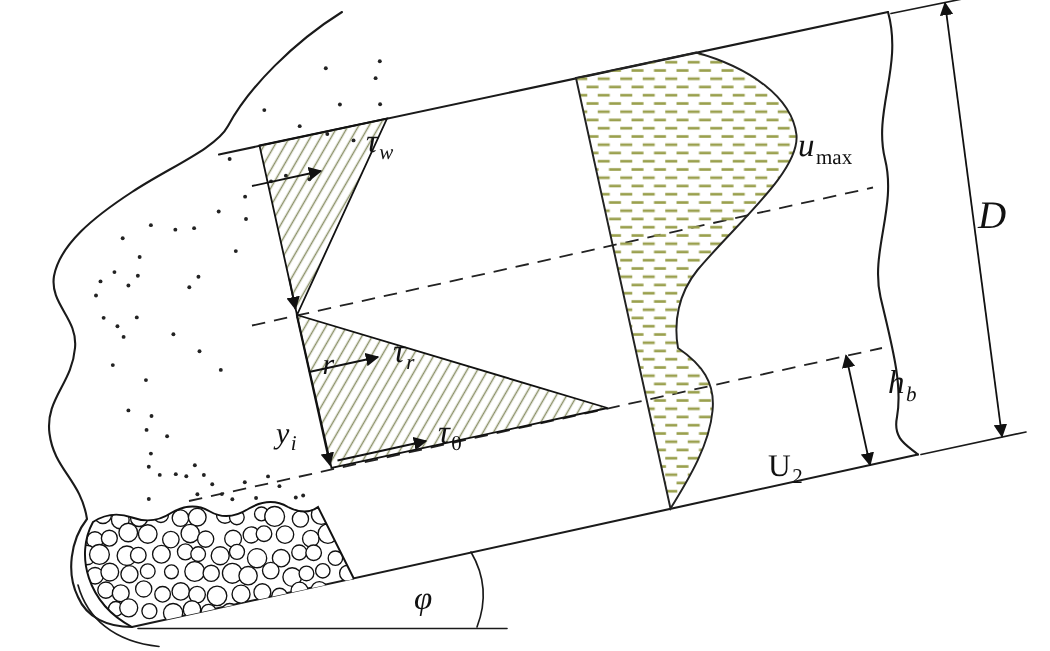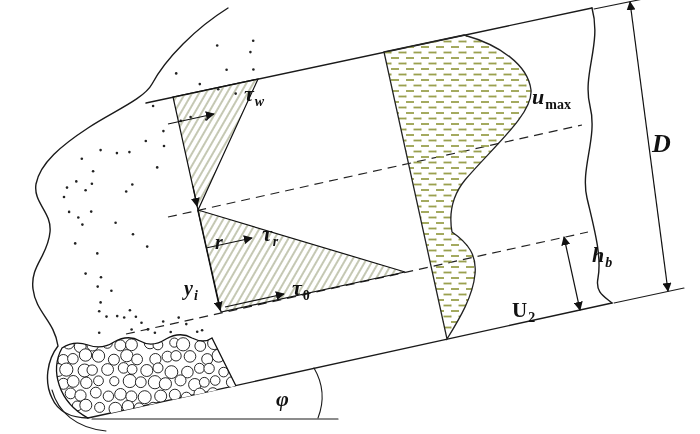--- a/index.html
+++ b/index.html
@@ -1,16 +1,16 @@
 <!DOCTYPE html>
 <html><head>
 <meta charset="utf-8">
 <style>
   html,body{margin:0;padding:0;background:#fff;}
-  #wrap{width:700px;height:434px;position:relative;background:#fff;overflow:hidden;font-weight:bold;}
+  #wrap{width:700px;height:434px;position:relative;background:#fff;overflow:hidden;}
   svg{display:block;}
   .lbl{font-family:"Liberation Serif",serif;font-style:italic;fill:#111;}
   .sub{font-size:14px;}
   .rm{font-style:normal;}
   .ln{stroke:#1a1a1a;fill:none;stroke-width:1.4;stroke-linecap:round;}
   .thin{stroke-width:1.1;}
   .dash{stroke:#222;fill:none;stroke-width:1.2;stroke-dasharray:9,6;}
   .dim{stroke:#111;fill:none;stroke-width:1.2;}
 </style>
 </head>

